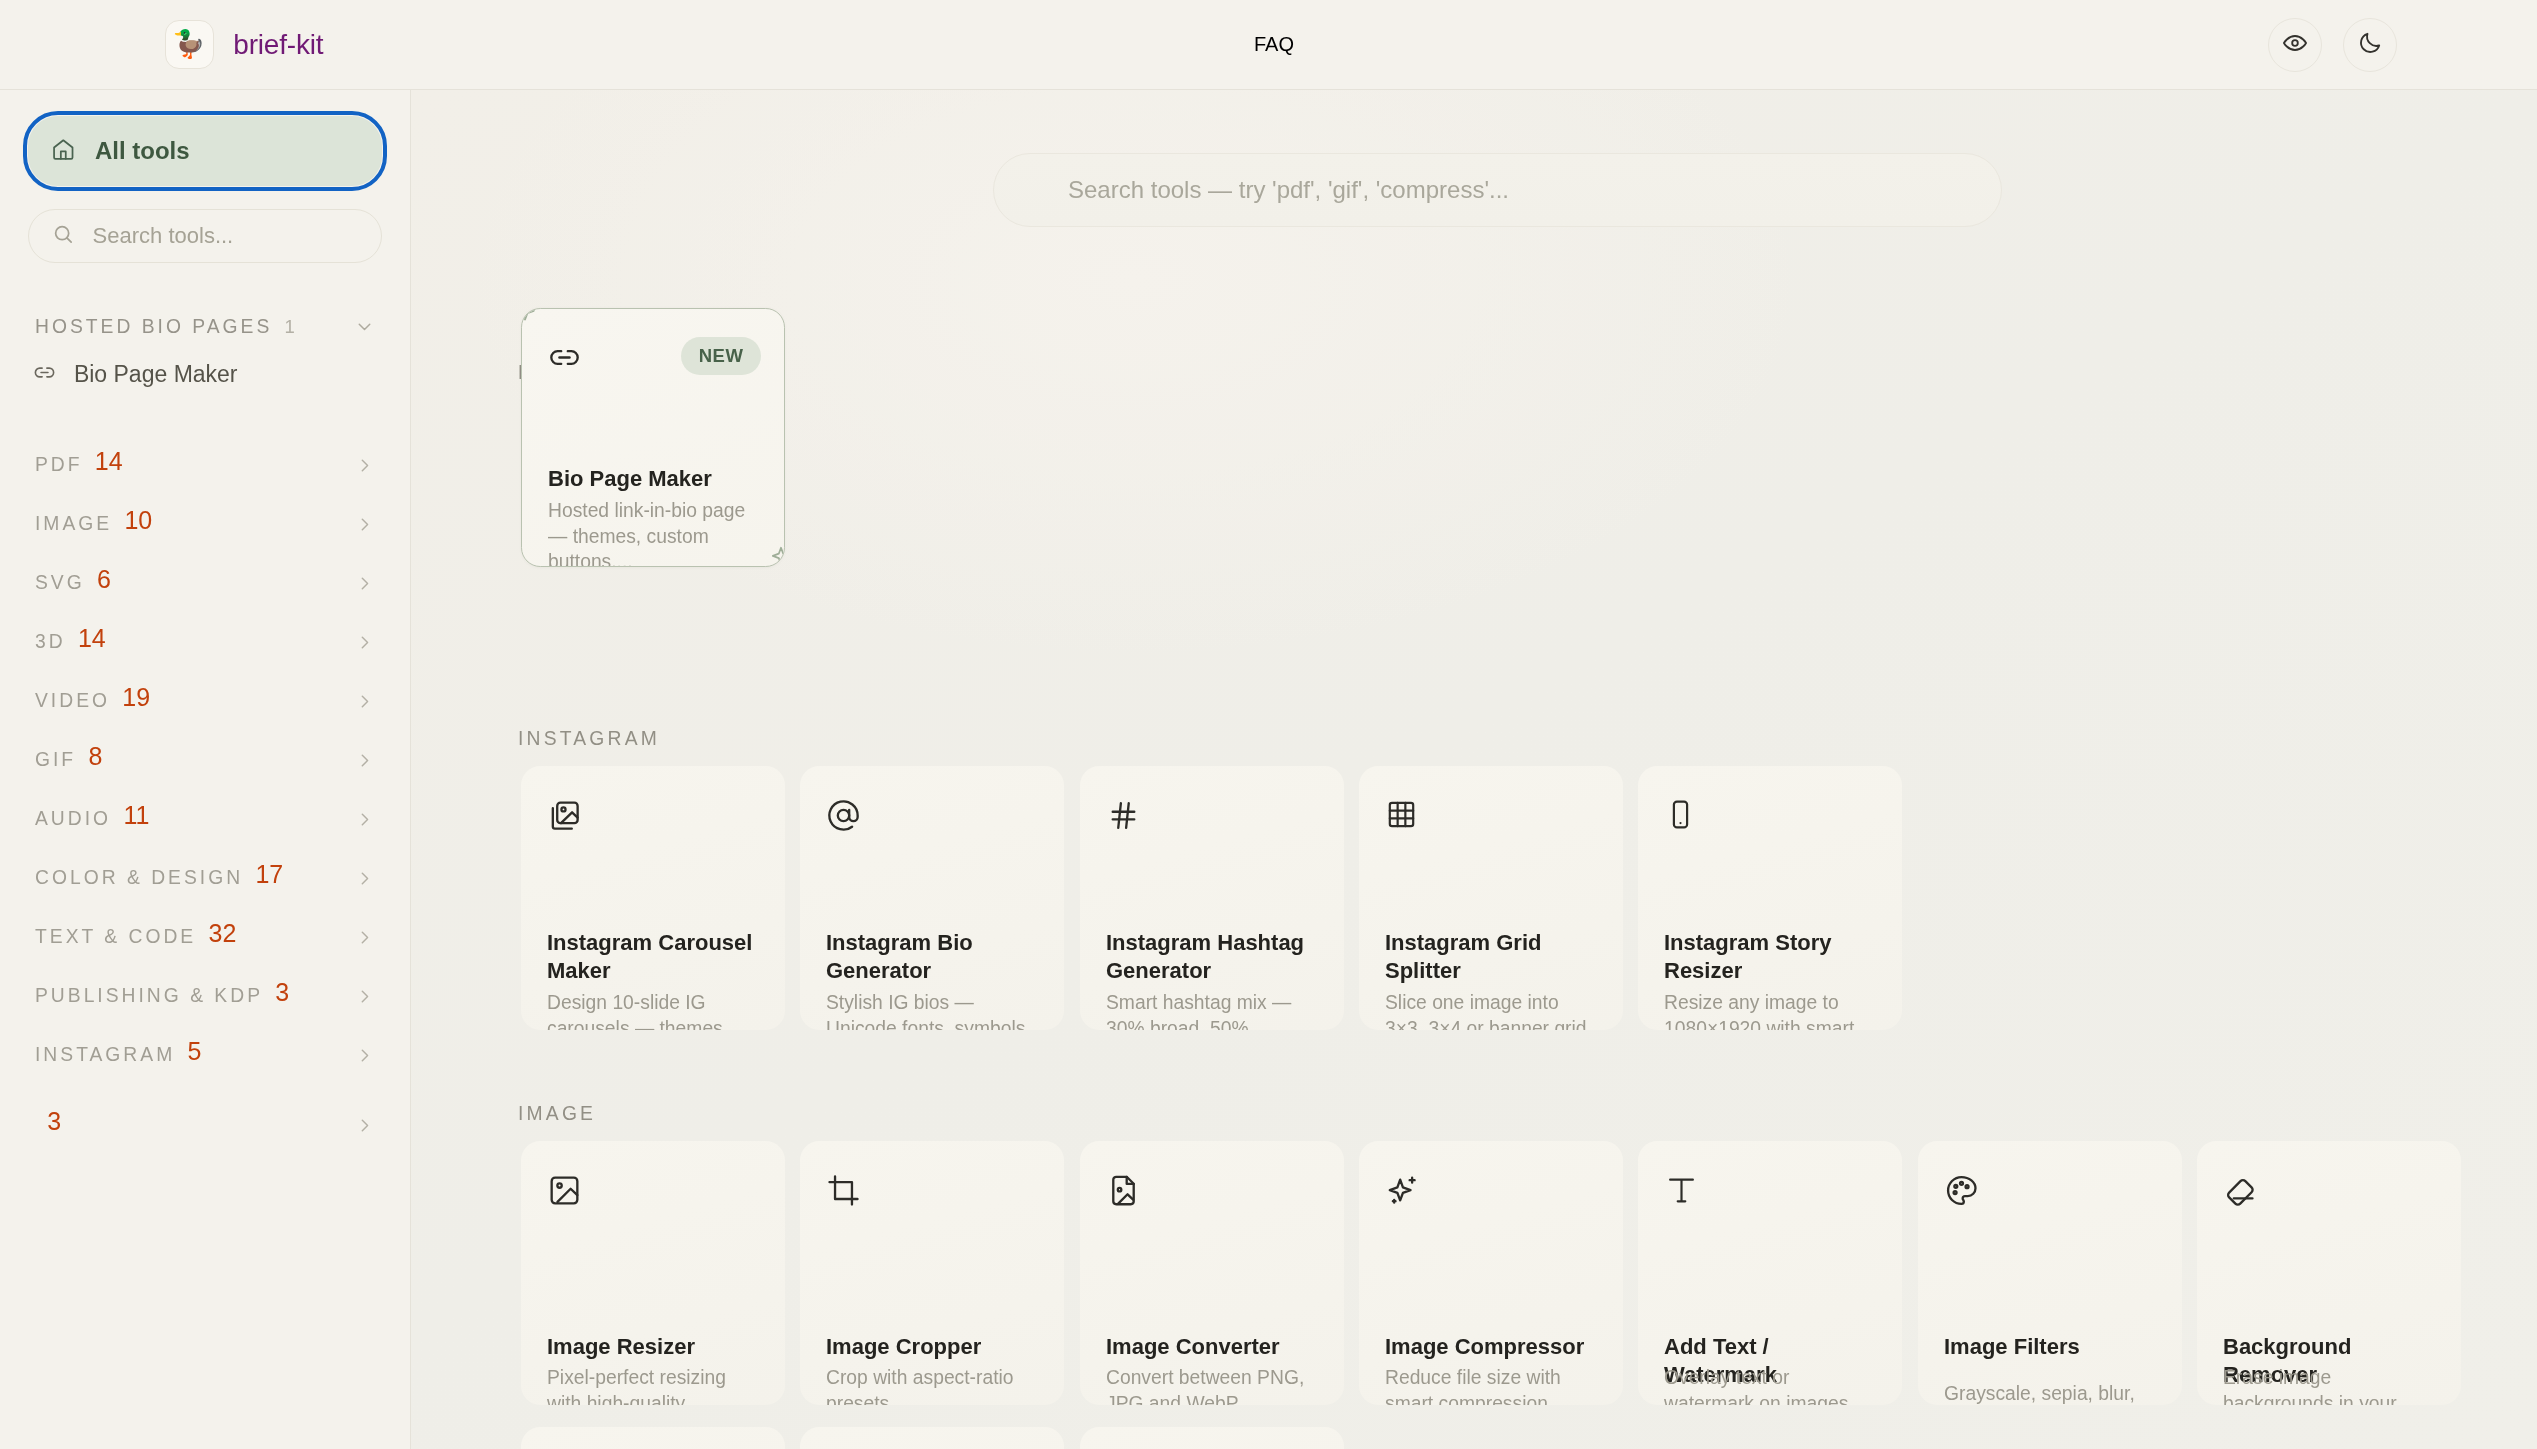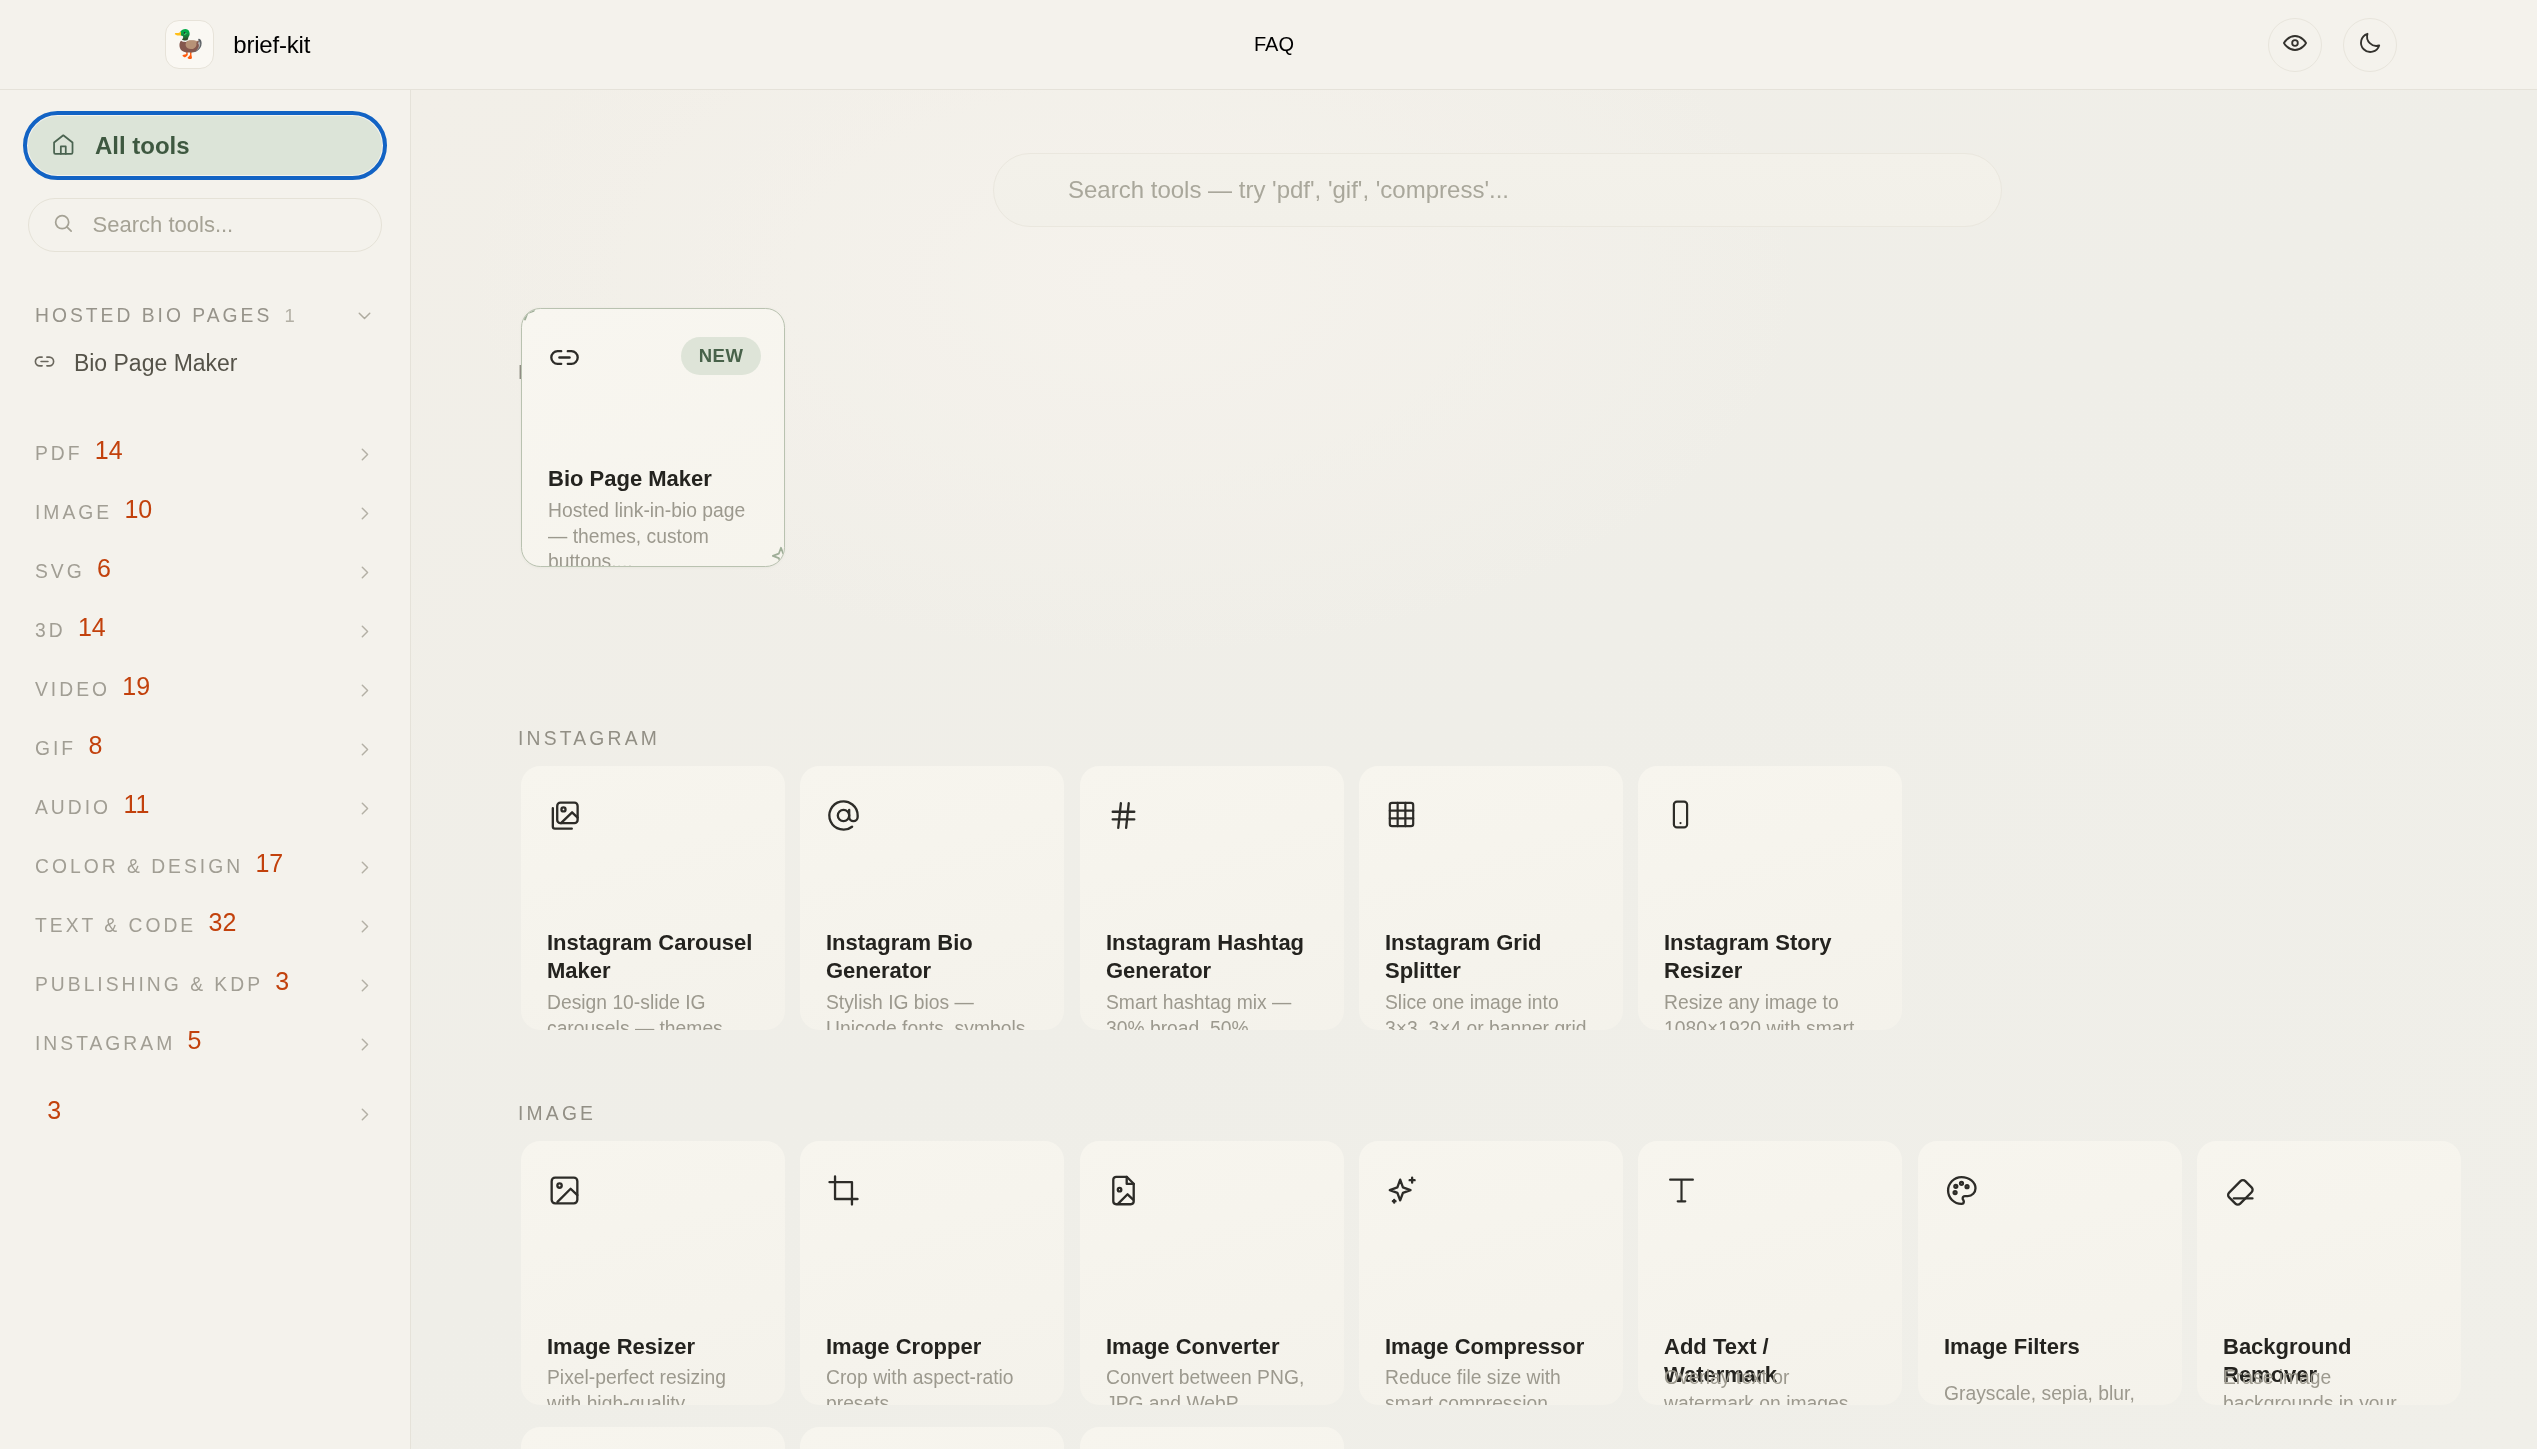--- a/index.html
+++ b/index.html
@@ -19,42 +19,42 @@
     border-bottom: 0.9px solid #e5e2d9;
     display: flex; align-items: center;
   }
   .brand { position: absolute; left: 165px; display: flex; align-items: center; gap: 19.3px; }
   .brand-logo {
     width: 49px; height: 49px; border-radius: 14px;
     background: #faf8f3; border: 0.9px solid #e7e3d9;
     display: flex; align-items: center; justify-content: center;
     font-size: 27px; line-height: 1;
   }
-  .brand-name { font-size: 24px; color: #000000; letter-spacing: -0.2px; }
+  .brand-name { font-size: 28px; color: #701a75; letter-spacing: -0.2px; }
   .header-nav { position: absolute; left: 1274px; transform: translateX(-50%); }
   .header-nav a { font-size: 20px; color: #000000; text-decoration: none; text-align: center; }
   .header-actions { position: absolute; right: 141px; display: flex; gap: 21px; align-items: center; }
   .icon-btn {
     width: 54px; height: 54px; border-radius: 50%;
     border: 0.9px solid #e8e5dc; background: transparent;
     display: flex; align-items: center; justify-content: center;
     cursor: pointer;
   }
 
   
   .sidebar {
     position: absolute; top: 90px; left: 0;
     width: 411px; height: 1360px;
     background: #f4f2ec;
     border-right: 0.9px solid #e5e2d9;
     padding: 26px 28px 0 28px;
     overflow: hidden;
   }
   .all-tools {
-    height: 59px; border-radius: 30px;
+    height: 70px; border-radius: 30px;
     background: #dce4d8;
     outline: 4.4px solid #1263c4; outline-offset: 1.8px;
     display: flex; align-items: center; gap: 19.3px;
     padding: 0 23px; margin-bottom: 23px; cursor: pointer;
   }
   .all-tools-label { font-size: 24px; font-weight: 700; color: #3e5840; }
   .side-search {
     height: 54px; border-radius: 28px;
     border: 0.9px solid #e5e2d7; background: transparent;
     display: flex; align-items: center; gap: 17.6px;

